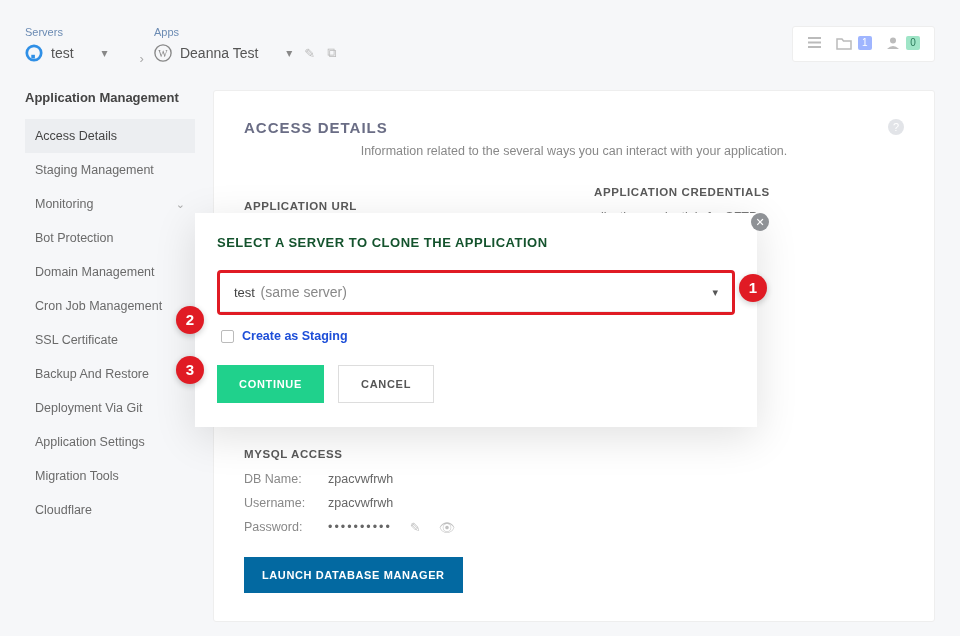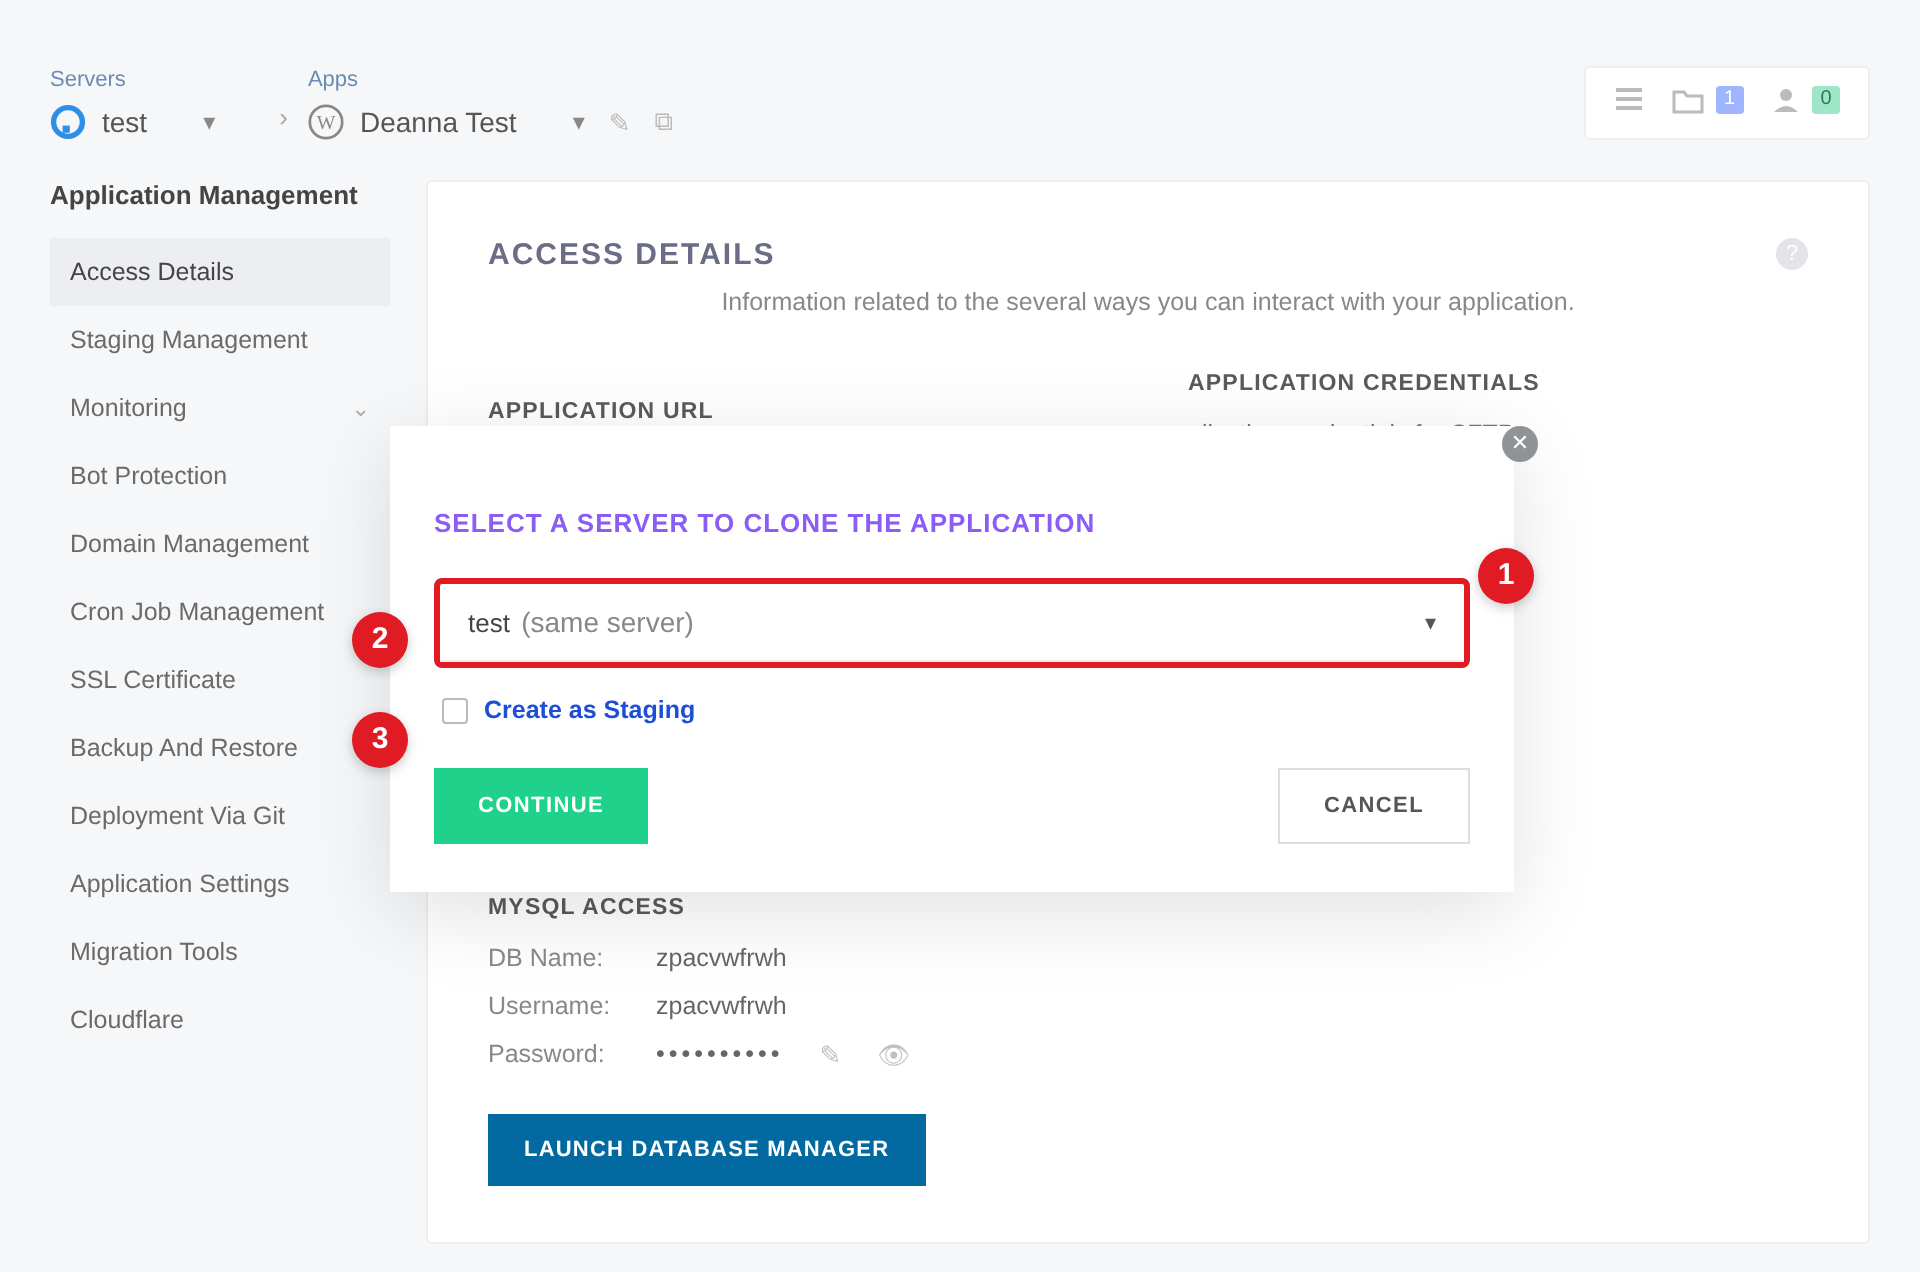--- a/index.html
+++ b/index.html
@@ -10,21 +10,21 @@
     width: 960px;
     height: 636px;
     overflow: hidden;
     position: relative;
     font-size: 13px;
   }
 
   
   .topbar {
     display: flex;
-    align-items: flex-end;
+    align-items: center;
     padding: 18px 25px 0 25px;
     height: 70px;
   }
   .crumb { margin-right: 28px; }
   .crumb-label { font-size: 11px; color: #6b8bb3; margin-bottom: 6px; display:block;}
   .crumb-row { display:flex; align-items:center; gap:8px; }
   .crumb-name { font-size: 14px; color:#555; }
   .icon-circle-do {
     width:18px; height:18px; display:inline-block;
   }
@@ -109,42 +109,42 @@
   .modal {
     position:absolute;
     left:195px;
     top:213px;
     width:562px;
     background:#fff;
     box-shadow:0 10px 40px rgba(0,0,0,0.12);
     padding: 22px 22px 24px 22px;
     z-index:20;
   }
-  .modal-title { font-size:13px; font-weight:700; letter-spacing:.5px; color:#8b5cf6; margin-bottom:20px;margin-top:19px;}
+  .modal-title { font-size:13px; font-weight:700; letter-spacing:.5px; color:#14532d; margin-bottom:20px;}
   .sel-wrap {
     border:3px solid #e01b24;
     border-radius:4px;
     padding:0;
     margin-bottom:10px;
   }
   .sel {
     display:flex; justify-content:space-between; align-items:center;
     padding:11px 14px;
     font-size:13px;
     color:#444;
     cursor:pointer;
     border-bottom:1px solid #eee;
   }
   .sel-note { font-size:14px; color:#888; margin-left:2px;}
   .caret-dn { font-size:11px; color:#555;}
   .check-row { display:flex; align-items:center; gap:8px; font-size:12.5px; font-weight:600; color:#1d4ed8; padding:4px 2px 0 4px;}
   .checkbox {
     width:13px;height:13px;border:1px solid #bbb; border-radius:2px; display:inline-block; cursor:pointer;
   }
-  .modal-actions { display:flex; gap:14px; margin-top:22px;justify-content:space-between;}
+  .modal-actions { display:flex; gap:14px; margin-top:22px;}
   .btn-cont {
     background:#20d18c; color:#fff; border:none;
     font-size:11px; font-weight:700; letter-spacing:.7px;
     padding:12px 22px; cursor:pointer;
   }
   .btn-cancel {
     background:#fff; color:#555; border:1px solid #ddd;
     font-size:11px; font-weight:700; letter-spacing:.7px;
     padding:12px 22px; cursor:pointer;
   }

